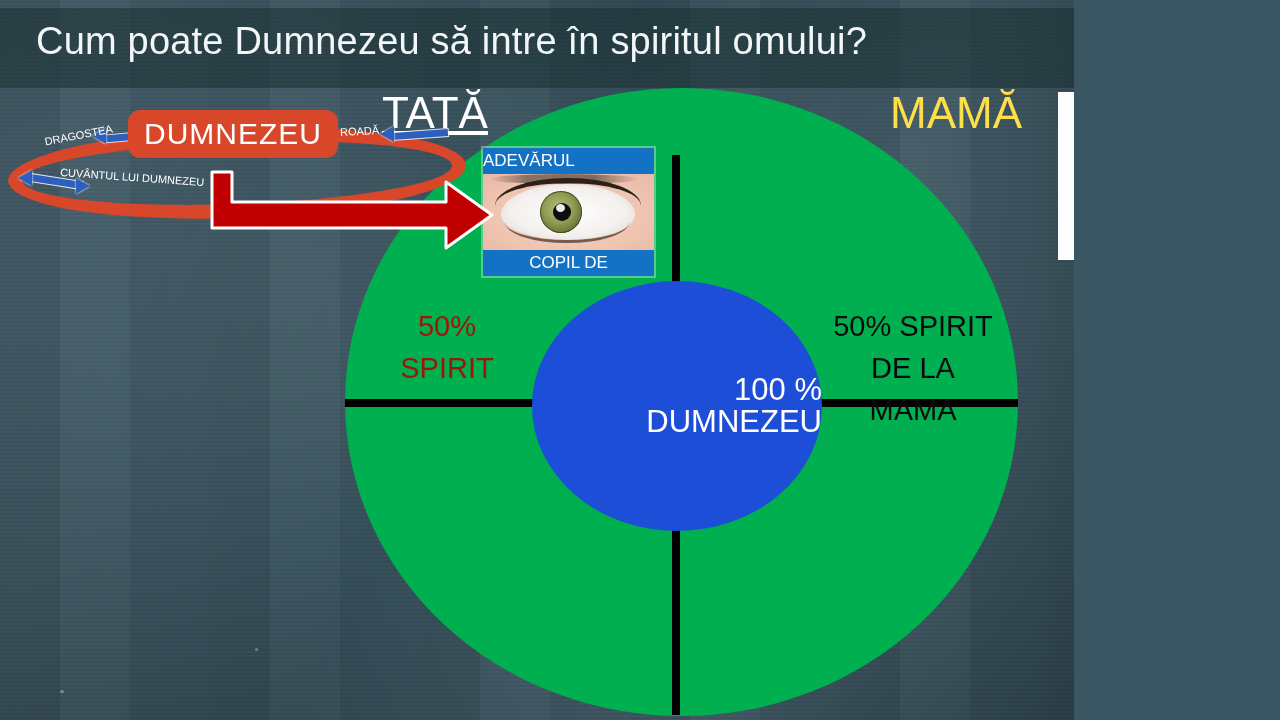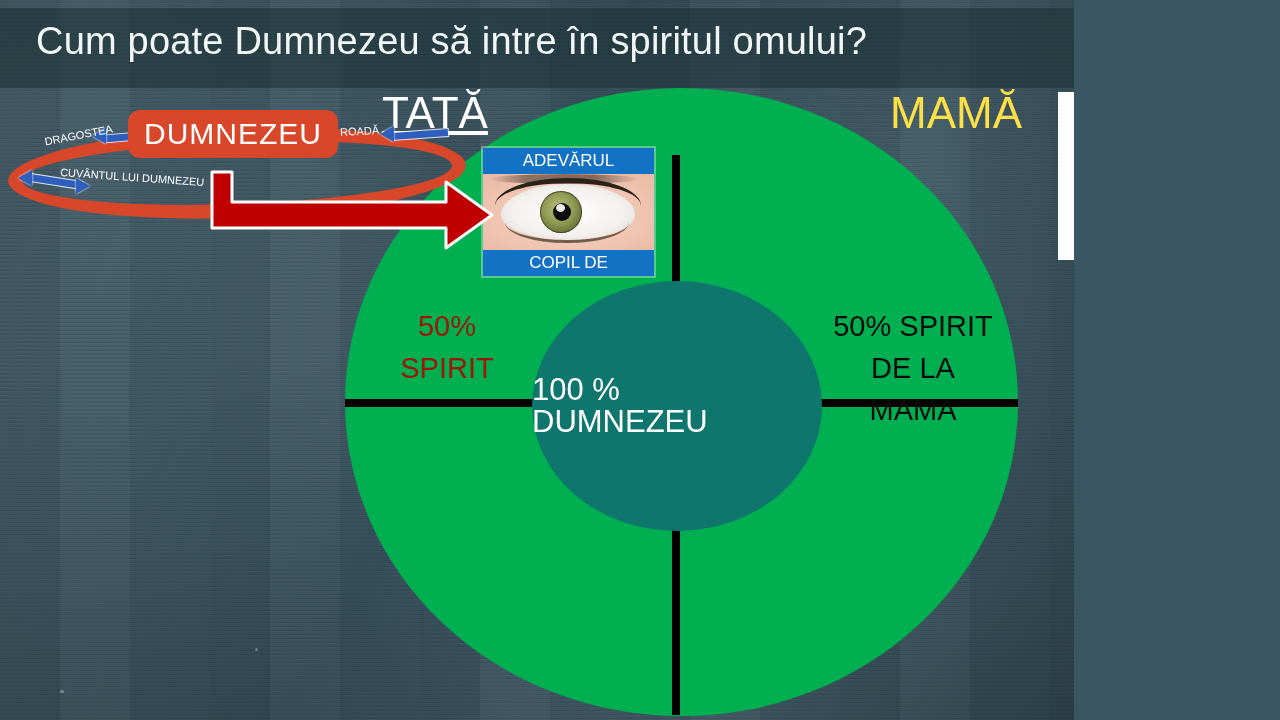--- a/index.html
+++ b/index.html
@@ -52,22 +52,22 @@
     background:#000;
   }
   .cross-h{
     position:absolute;left:345px;top:399px;width:673px;height:8px;
     background:#000;
   }
 
   
   .red-circle{
     position:absolute;left:532px;top:281px;width:290px;height:250px;
-    background:#0f766e;border-radius:50%;
-    display:flex;flex-direction:column;align-items:flex-start;justify-content:center;
+    background:#1d4ed8;border-radius:50%;
+    display:flex;flex-direction:column;align-items:flex-end;justify-content:center;
     line-height:1.02;
   }
   .red-circle div{color:#ffffff;font-size:31px;text-align:center;white-space:nowrap;}
 
   
   .lbl-tata{position:absolute;left:382px;top:88px;font-size:44px;color:#ffffff;text-decoration:underline;}
   .lbl-mama{position:absolute;left:868px;top:88px;font-size:44px;color:#fde047;margin-left:22px;}
   .lbl-om{position:absolute;left:598px;top:104px;font-size:30px;font-weight:bold;color:#ffffff;white-space:nowrap;}
 
   .q-left{
@@ -79,21 +79,21 @@
     font-size:29px;color:#0b0b0b;text-align:center;line-height:1.45;
   }
 
   
   .eye-card{
     position:absolute;left:483px;top:148px;width:171px;height:128px;
     background:#1472c4;box-shadow:0 0 0 2px rgba(255,255,255,0.35);
     overflow:hidden;
   }
   .eye-top{
-    height:26px;line-height:26px;text-align:center;color:#ffffff;font-size:17px;
+    height:26px;line-height:26px;text-align:left;color:#ffffff;font-size:17px;
     background:#1472c4;
   }
   .eye-bot{
     position:absolute;left:0;bottom:0;width:100%;height:26px;line-height:26px;
     text-align:center;color:#ffffff;font-size:17px;background:#1472c4;
   }
   .eye-photo{
     position:absolute;left:0;top:26px;width:171px;height:76px;
     background:
       radial-gradient(ellipse at 50% 55%, #f4d2c0 0%, #f0c6b2 55%, #e8b9a6 100%);

